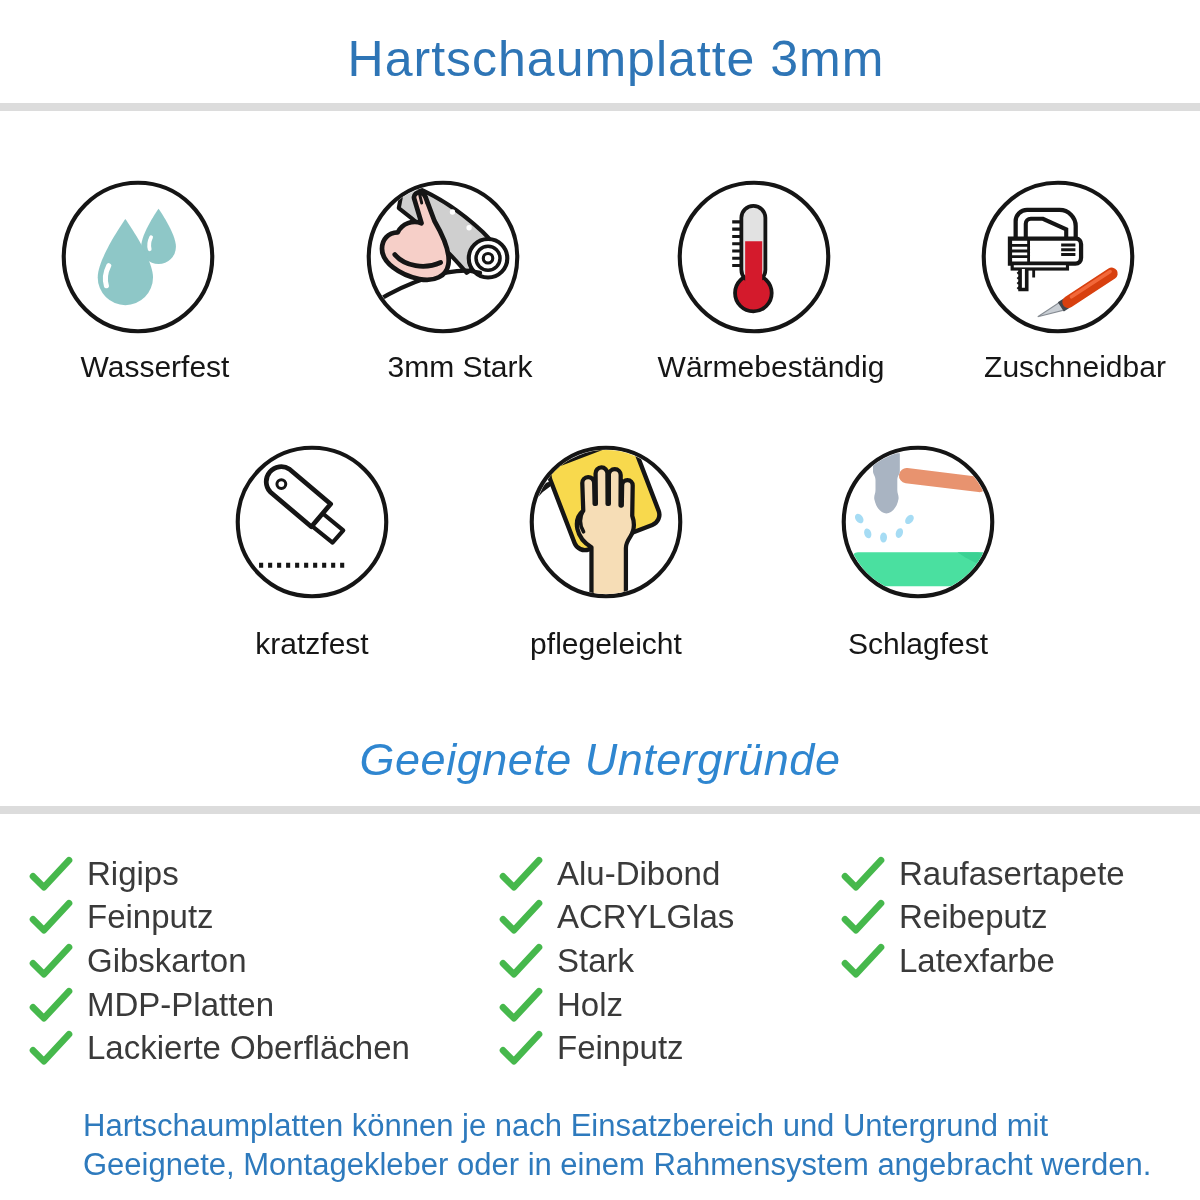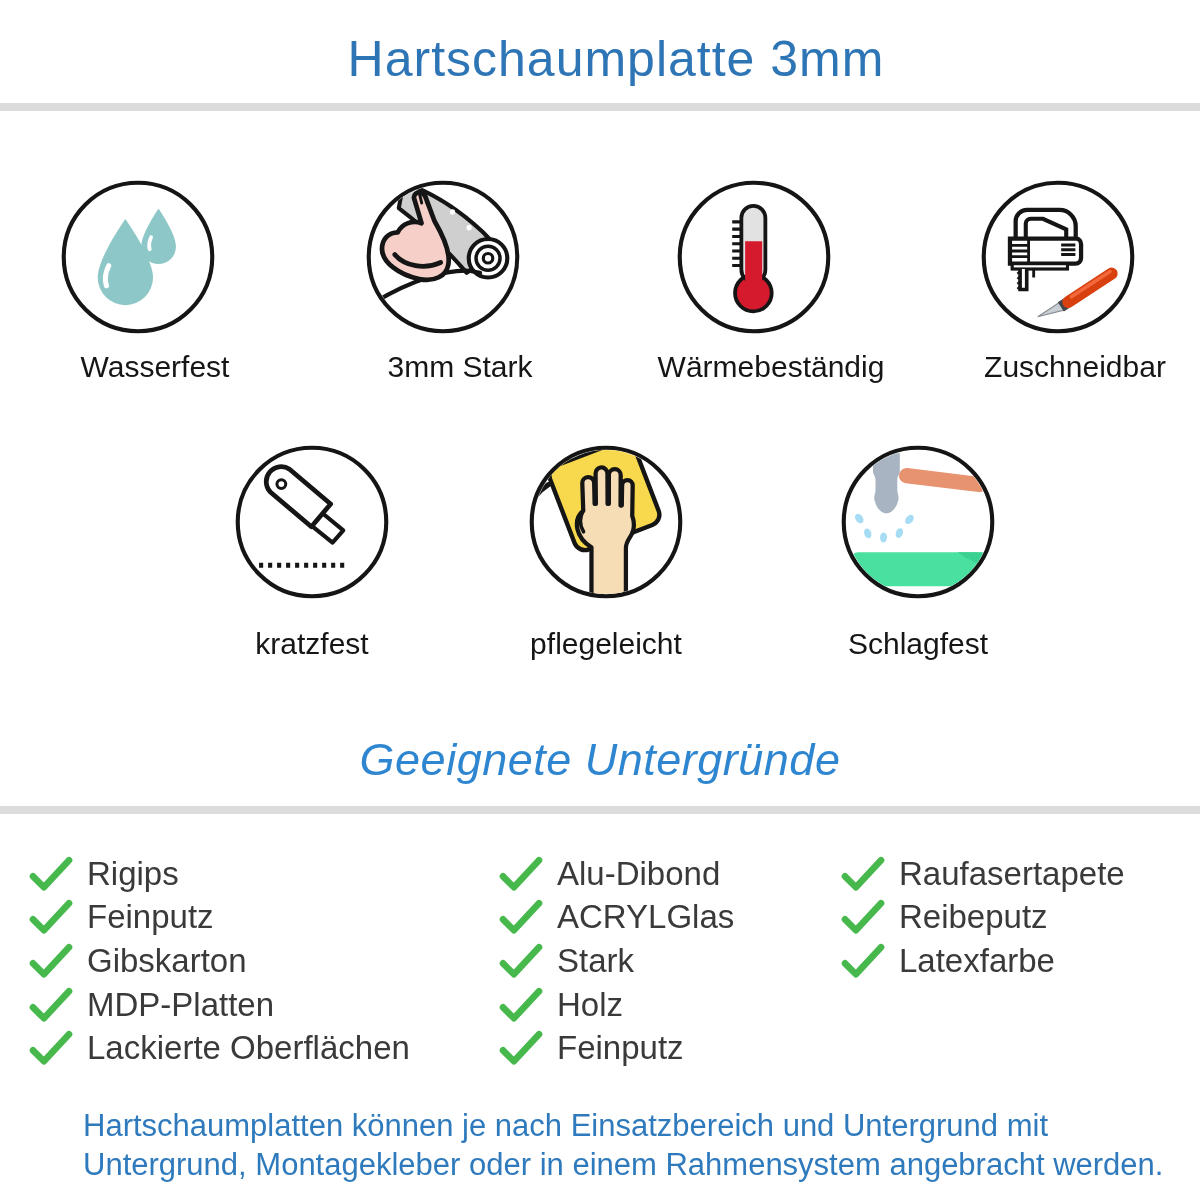--- a/index.html
+++ b/index.html
@@ -263,14 +263,14 @@
   <div class="item">
     <svg class="check" viewBox="0 0 46 38">
         <path d="M4 21.5 L15.5 33 L42 4.5" fill="none" style="stroke:var(--check-green,#46b84c)" stroke-width="7" stroke-linecap="round" stroke-linejoin="round"></path>
       </svg>
     <span class="txt">Latexfarbe</span>
   </div>
 </div>
 
 <p class="footer">
   <span>Hartschaumplatten können je nach Einsatzbereich und Untergrund mit</span>
-  <span>Untergrund, Montagekleber oder in einem Rahmensystem angebracht werden.</span>
+  <span>Geeignete, Montagekleber oder in einem Rahmensystem angebracht werden.</span>
 </p>
 
 </body></html>

